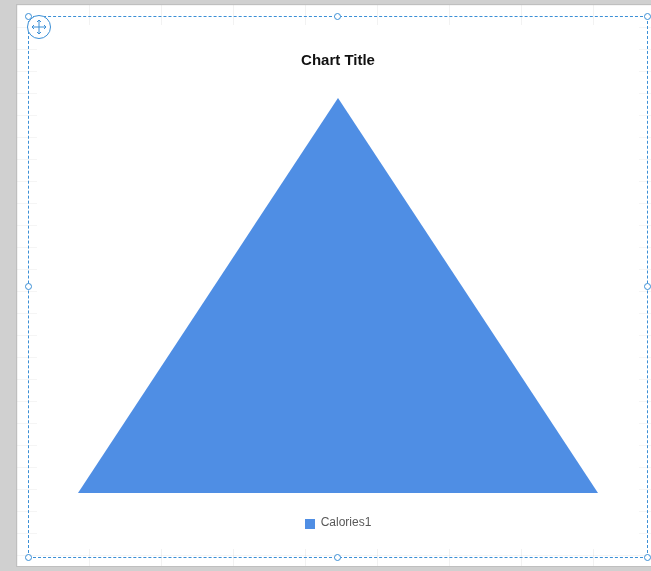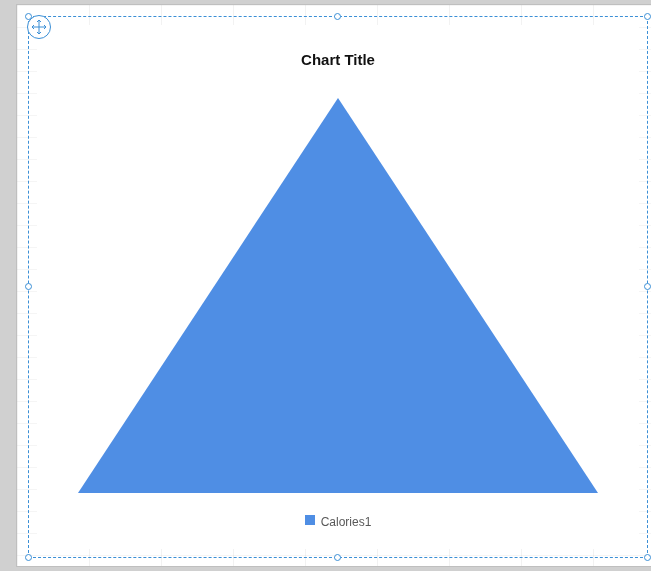--- a/index.html
+++ b/index.html
@@ -106,21 +106,21 @@
     border-left: 260px solid transparent;
     border-right: 260px solid transparent;
     border-bottom: 395px solid #4F8EE4;
   }
   .legend {
     position: absolute;
     left: 0; right: 0;
     bottom: 20px;
     display: flex;
     justify-content: center;
-    align-items: flex-start;
+    align-items: flex-end;
     font-size: 12px;
     color: #595959;
   }
   .legend-swatch {
     width: 10px;
     height: 10px;
     background: #4F8EE4;
     margin-right: 6px;
   }
 </style>

